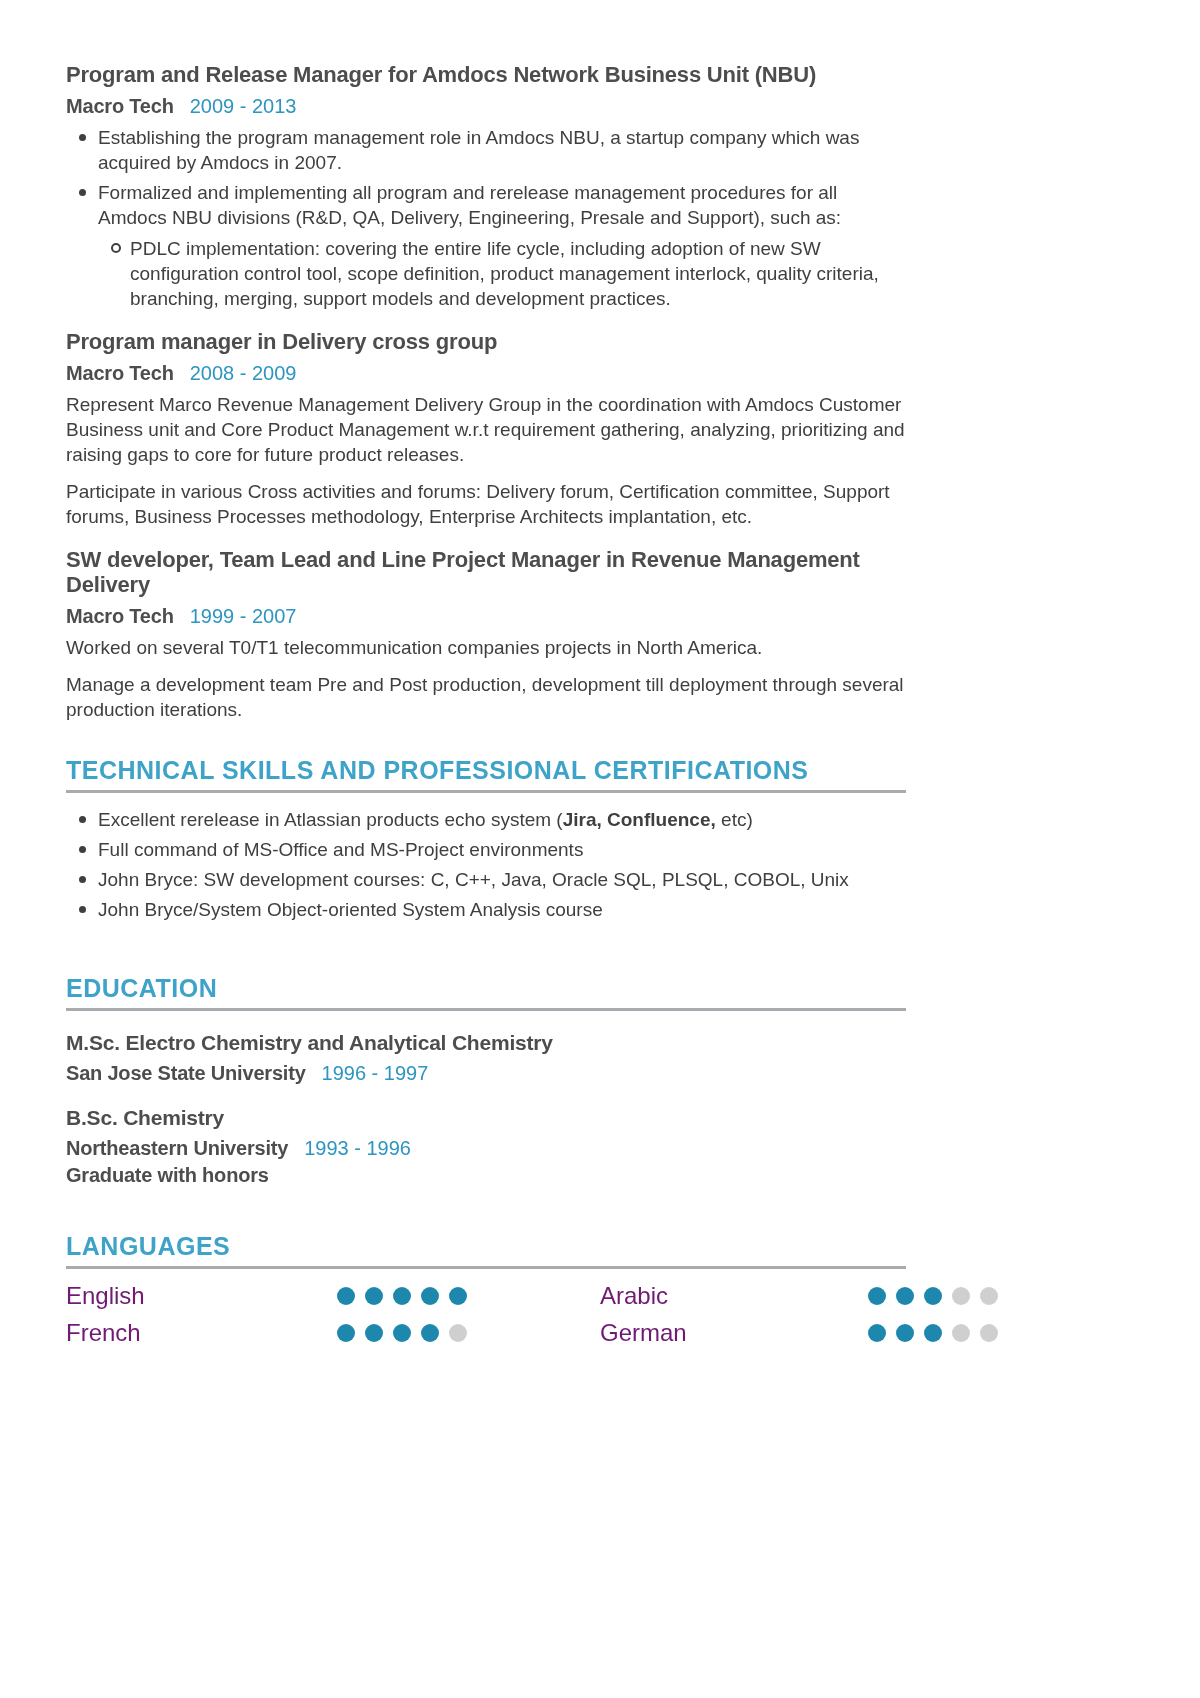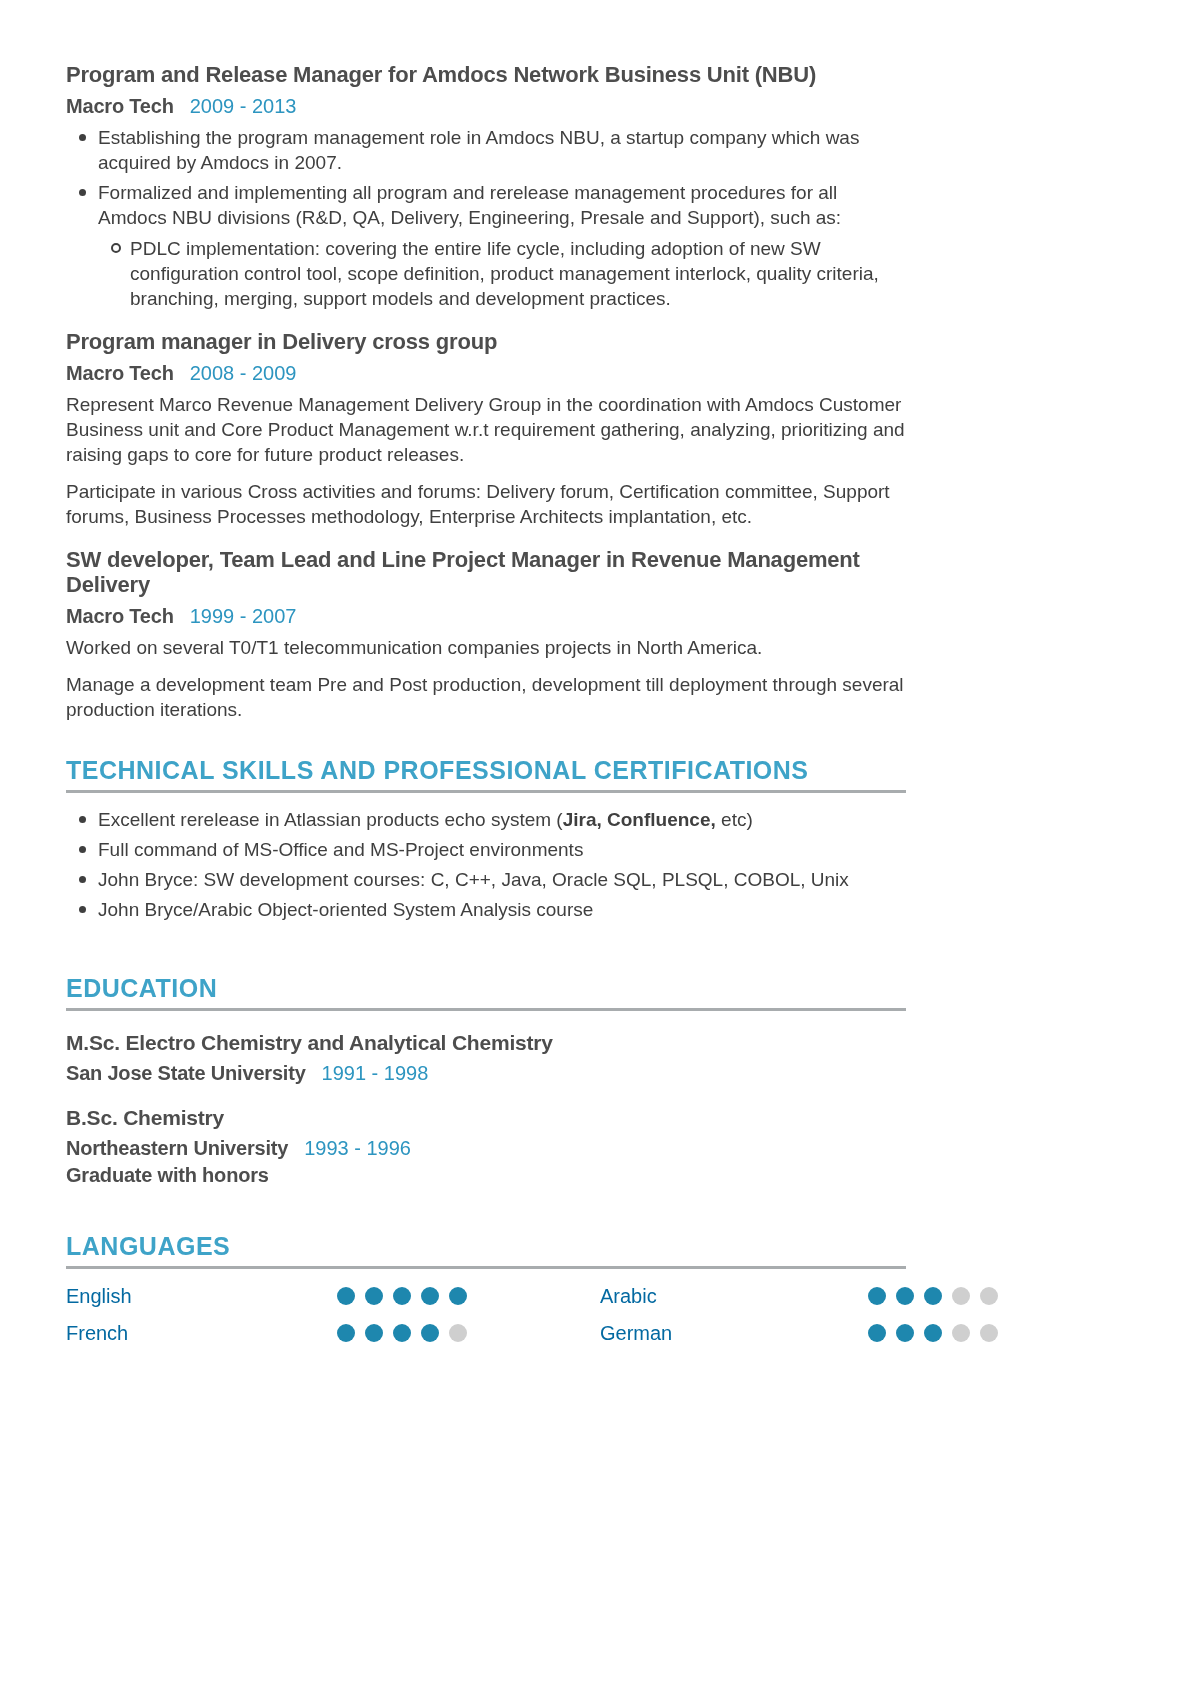--- a/index.html
+++ b/index.html
@@ -108,21 +108,21 @@
     margin: 5px 0 0 0;
   }
   
   .lang-grid {
     margin-top: 16px;
     display: grid;
     grid-template-columns: 271px 263px 268px 1fr;
     row-gap: 15px;
     align-items: center;
   }
-  .lang-name { font-size: 20px; line-height: 22px; color: #0369a1; }
+  .lang-name { font-size: 24px; line-height: 22px; color: #701a75; }
   .lang-dots { display: flex; gap: 10px; align-items: center; }
   .dot { width: 18px; height: 18px; border-radius: 50%; display: inline-block; }
   .dot.filled { background: #1e87ae; }
   .dot.empty { background: #cfcfcf; }
 </style>
 </head>
 <body>
 
 <div class="page">
 
@@ -151,31 +151,31 @@
       </div>
     </div>
 
   <div class="section">
     <h2 class="section-title">TECHNICAL SKILLS AND PROFESSIONAL CERTIFICATIONS</h2>
     <hr class="section-rule">
     <ul class="blist" id="skills-list">
         <li><span>Excellent rerelease in  Atlassian products echo system (</span><span class="skill-bold">Jira, Confluence,</span><span> etc)</span></li>
         <li>Full command of MS-Office and MS-Project environments</li>
         <li>John Bryce: SW development courses: C, C++, Java, Oracle SQL, PLSQL, COBOL, Unix</li>
-        <li>John Bryce/Arabic Object-oriented System Analysis course</li>
+        <li>John Bryce/System Object-oriented System Analysis course</li>
       </ul>
   </div>
 
   <div class="section" style="margin-top:52px;">
     <h2 class="section-title">EDUCATION</h2>
     <hr class="section-rule">
     <div id="education-container">
         <div class="edu-entry">
           <h3 class="degree">M.Sc. Electro Chemistry and Analytical Chemistry</h3>
-          <p class="school-line"><span class="school">San Jose State University</span><span class="dates">1991 - 1998</span></p>
+          <p class="school-line"><span class="school">San Jose State University</span><span class="dates">1996 - 1997</span></p>
         </div>
         <div class="edu-entry">
           <h3 class="degree">B.Sc. Chemistry</h3>
           <p class="school-line"><span class="school">Northeastern University</span><span class="dates">1993 - 1996</span></p>
           <p class="edu-note">Graduate with honors</p>
         </div>
       </div>
   </div>
 
   <div class="section" style="margin-top:46px;">

